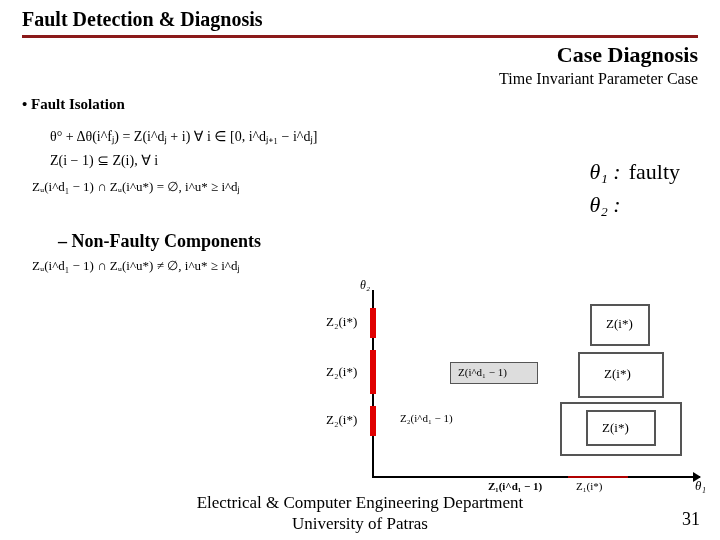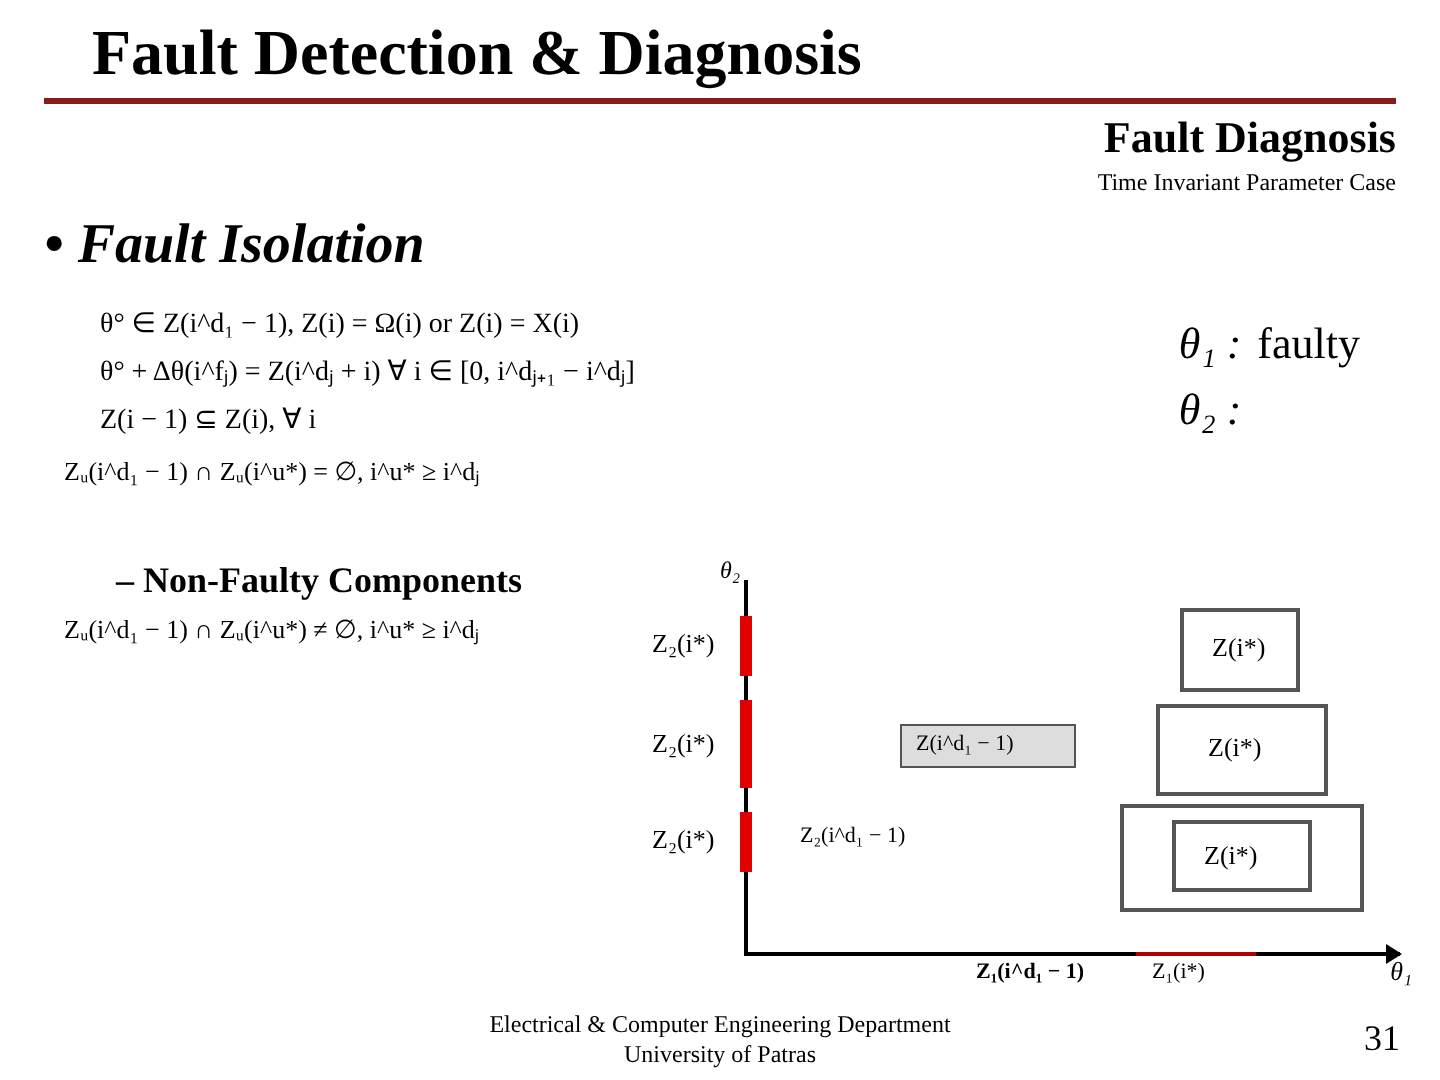--- a/index.html
+++ b/index.html
@@ -1,23 +1,23 @@
 <!DOCTYPE html>
 <html><head>
 <meta charset="utf-8">
 <style>
   * { box-sizing: border-box; margin: 0; padding: 0; }
   html, body { width: 720px; height: 540px; font-family: Georgia, 'Times New Roman', serif; background: #fff; color: #000; overflow: hidden; }
   .slide { position: relative; width: 720px; height: 540px; padding: 8px 22px 0 22px; }
-  .title { font-size: 32px; font-weight: bold; margin-left: 24px; }
+  .title { font-size: 20px; font-weight: bold; }
   .title-rule { border: 0; border-top: 3px solid #8b1a1a; margin-top: 4px; }
   .subtitle-row { text-align: right; margin-top: 4px; }
   .subtitle { font-size: 22px; font-weight: bold; display: block; }
-  .subcase { font-size: 12px; display: block; margin-top: 2px; }
-  .bullet-main { font-size: 28px; font-weight: bold; margin-top: 8px; font-style: italic; }
+  .subcase { font-size: 16px; display: block; margin-top: 2px; }
+  .bullet-main { font-size: 15px; font-weight: bold; margin-top: 8px; }
   .bullet-main::before { content: "• "; }
 
   .eq-block { margin: 12px 0 4px 28px; font-family: 'Times New Roman', serif; font-size: 14px; line-height: 1.7; }
   .eq-block div { white-space: nowrap; }
 
   .right-annot { position: absolute; right: 40px; top: 155px; font-size: 22px; line-height: 1.5; }
   .right-annot .row { display: flex; align-items: flex-start; gap: 8px; }
   .theta { font-style: italic; }
 
   .sub1 { font-size: 18px; font-weight: bold; margin: 26px 0 4px 36px; }
@@ -33,38 +33,37 @@
   .lbl { position: absolute; white-space: nowrap; }
   .gray-box { position: absolute; border: 1px solid #555; background: #ddd; height: 22px; }
   .big-box { position: absolute; border: 2px solid #555; }
   .big-box-inner { position: absolute; border: 2px solid #555; }
   .thin-rule { position: absolute; height: 1px; background: #000; }
   .small-sym { font-size: 11px; }
 
   .axis-theta1 { position: absolute; right: -6px; bottom: 6px; font-style: italic; }
   .axis-theta2 { position: absolute; left: 60px; top: -12px; font-style: italic; font-size: 12px; }
 
-  .footer { position: absolute; left: 0; right: 0; bottom: 6px; text-align: center; font-size: 12px; line-height: 1.2; }
+  .footer { position: absolute; left: 0; right: 0; bottom: 6px; text-align: center; font-size: 17px; line-height: 1.2; }
   .pagenum { position: absolute; right: 20px; bottom: 10px; font-size: 18px; }
 </style>
 </head>
 <body>
 
 <div class="slide">
   <div class="title">Fault Detection &amp; Diagnosis</div>
   <hr class="title-rule">
   <div class="subtitle-row">
-    <span class="subtitle">Fault Diagnosis</span>
+    <span class="subtitle">Case Diagnosis</span>
     <span class="subcase">Time Invariant Parameter Case</span>
   </div>
 
   <div class="bullet-main">Fault Isolation</div>
 
   <div class="eq-block">
-    <div>θ° ∈ Z(i^d₁ − 1),  Z(i) = Ω(i) or Z(i) = X(i)</div>
     <div>θ° + Δθ(i^fⱼ) = Z(i^dⱼ + i) ∀ i ∈ [0, i^dⱼ₊₁ − i^dⱼ]</div>
     <div>Z(i − 1) ⊆ Z(i), ∀ i</div>
   </div>
 
   <div class="right-annot">
     <div class="row">
       <span class="theta">θ₁ :</span>
       <span>faulty</span>
     </div>
     <div class="row">

